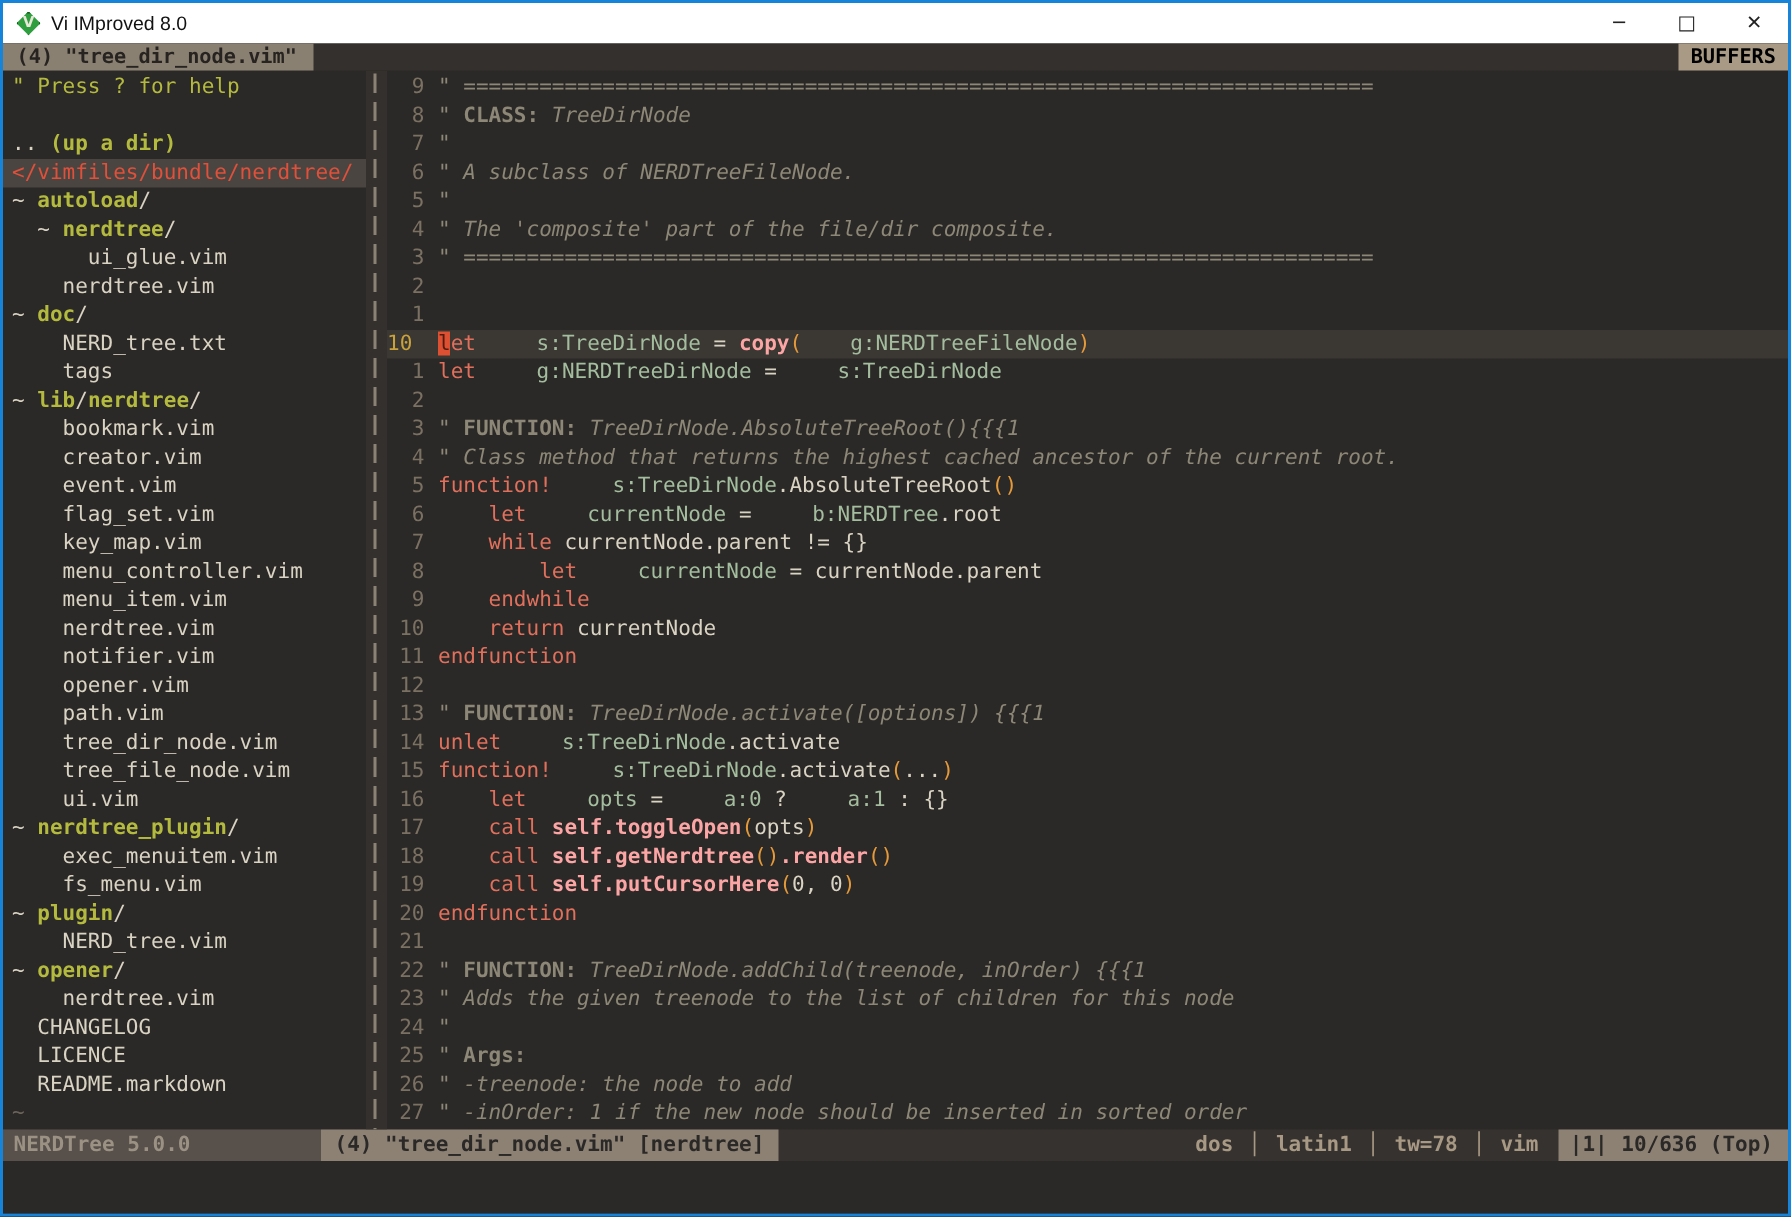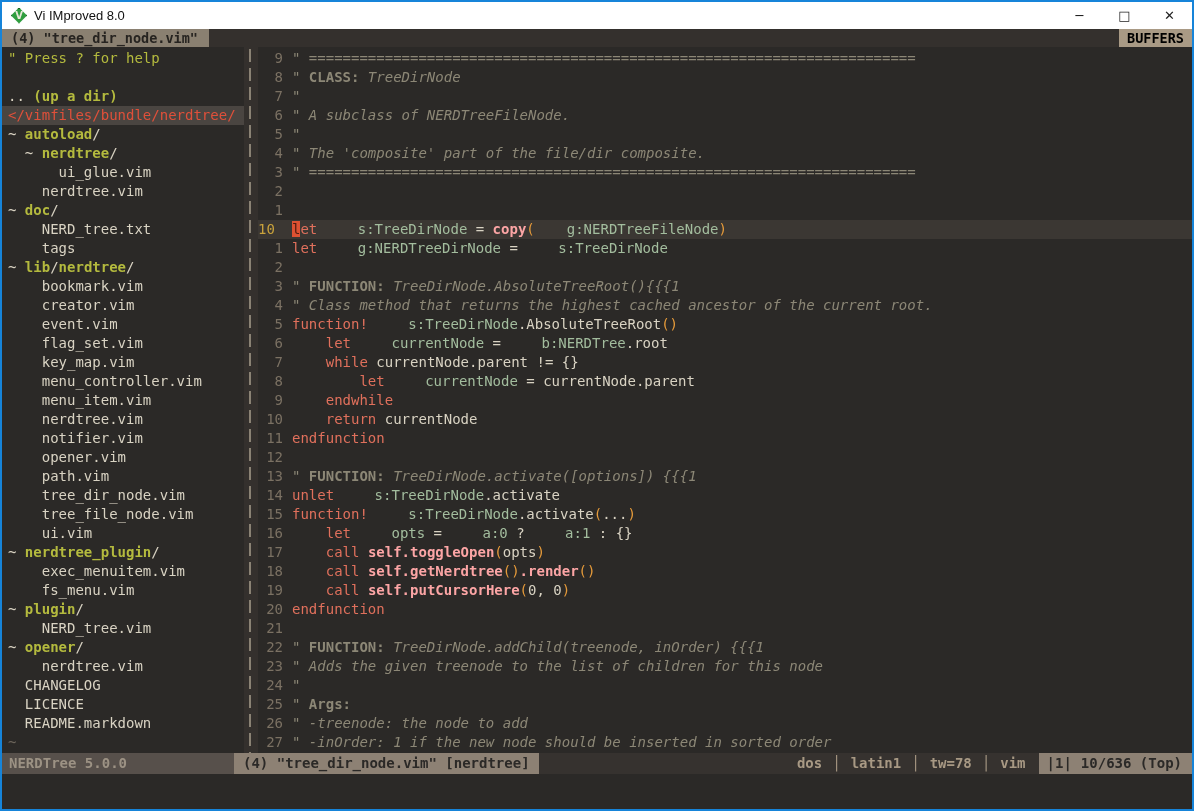--- a/index.html
+++ b/index.html
@@ -46,21 +46,21 @@
   .c { color: #8c8776; font-style: italic; }
   .cb { color: #8c8776; font-weight: bold; }
   .k { color: #e0705c; }
   .i { color: #a3bd9e; margin-left: 32px; }
   .f { color: #fca5a5; font-weight: bold; margin-top: 16px; }
   .p { color: #e59a3a; }
   .x { background: #dd5132; color: #511b0f; }
 
   
   .statusbar { height: 21px; flex: none; background: #36322f; display: flex; align-items: stretch; font-weight: bold; font-size: 14px; line-height: 21px; white-space: pre; }
-  .st-nerdtree { width: 232px; flex: none; background: #57504b; color: #9c9284; padding-left: 7px; }
+  .st-nerdtree { width: 212px; flex: none; background: #57504b; color: #9c9284; padding-left: 7px; }
   .st-file { background: #8d8174; color: #2b2927; padding: 0 9px; }
   .st-flags { margin-left: auto; color: #a89984; display: flex; }
   .st-flags .sep { padding: 0 10px; }
   .st-pos { background: #8d8174; color: #2b2927; padding: 0 10px 0 8px; margin-left: 13px; display: flex; }
   .st-pos .wn { margin-right: 9px; }
 
   
   .cmdline { height: 35px; flex: none; background: #2b2927; }
 </style>
 </head>

